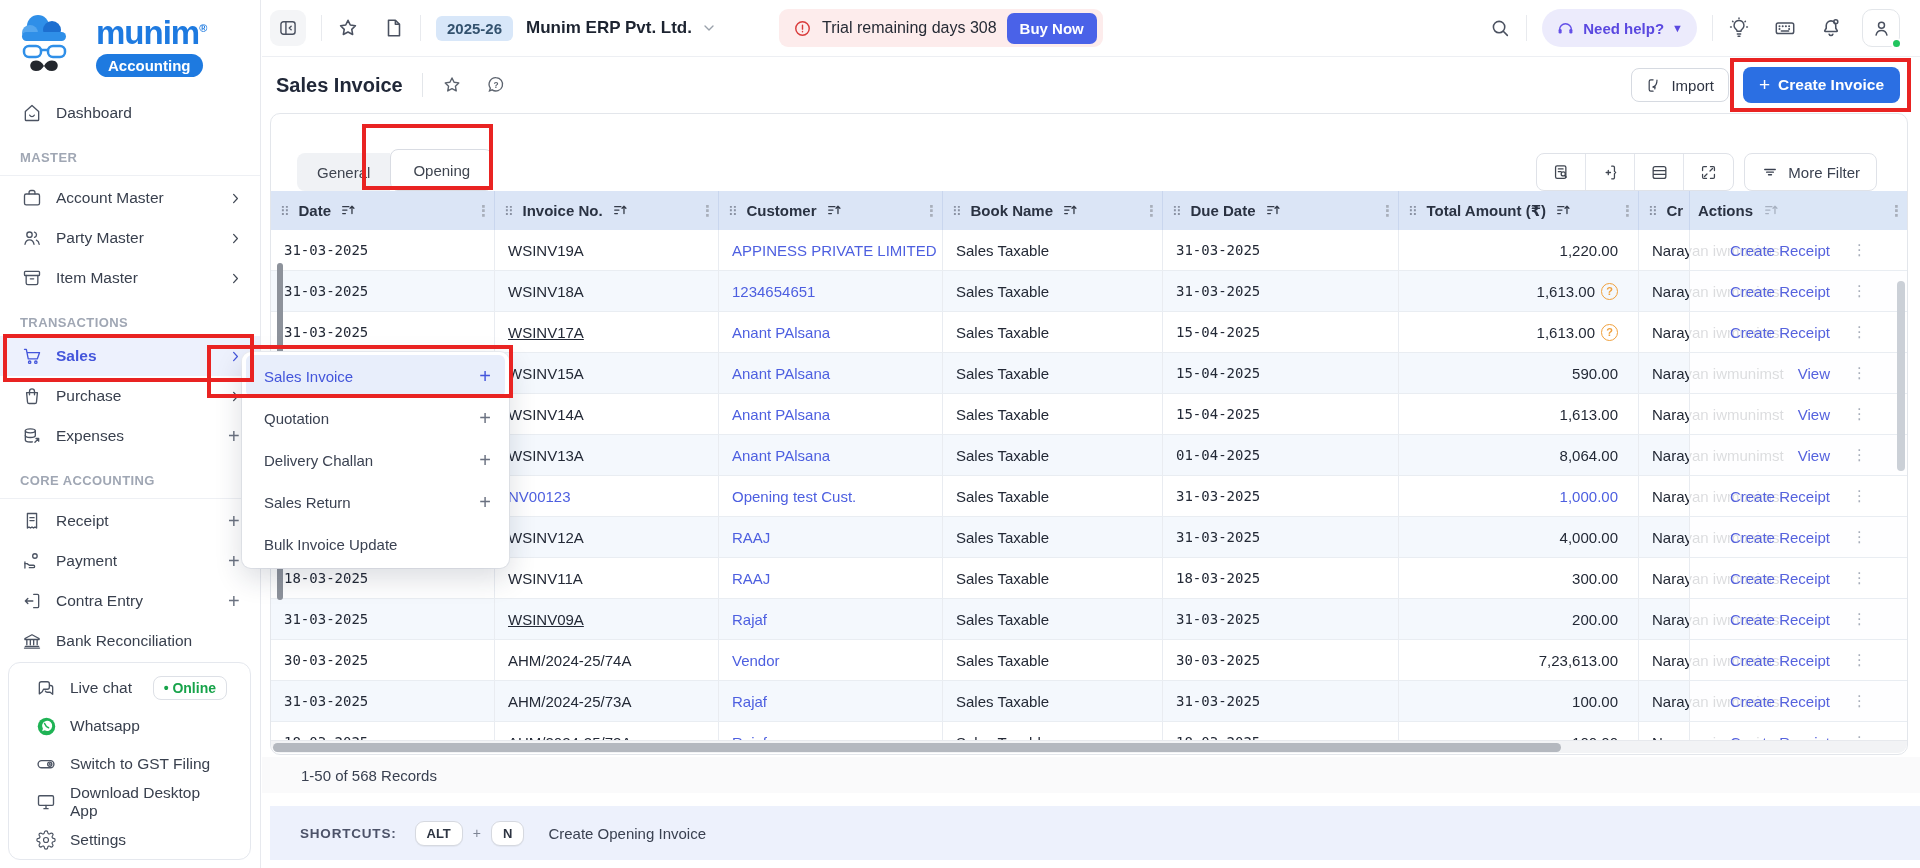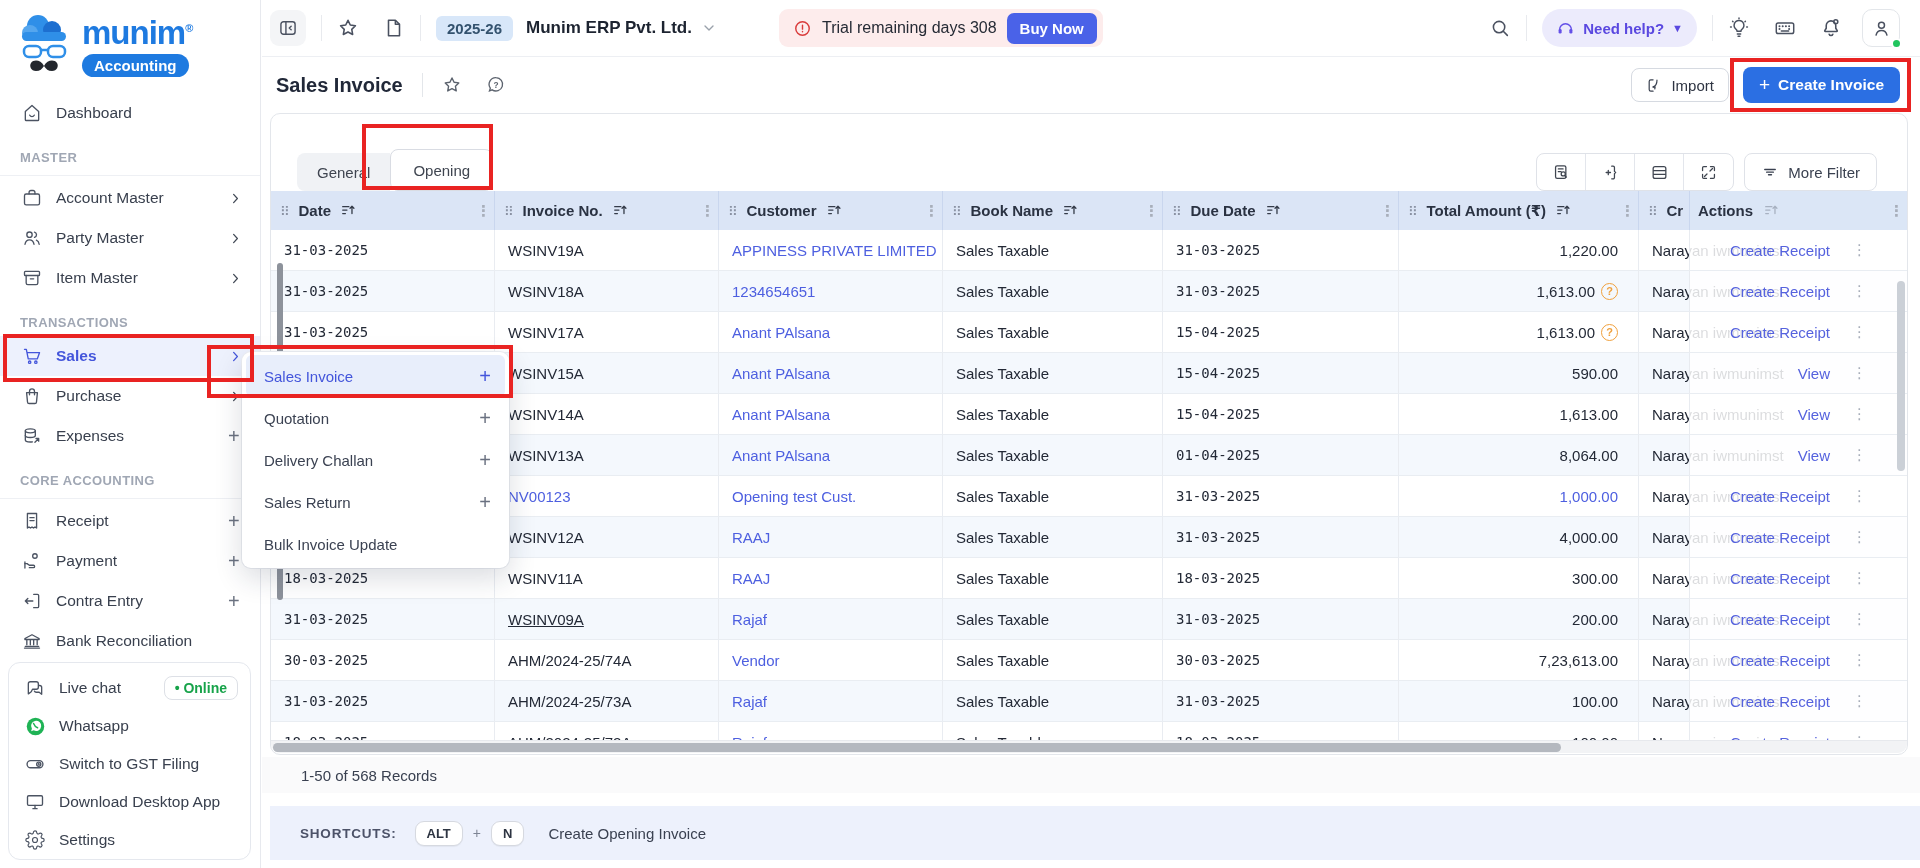--- a/index.html
+++ b/index.html
@@ -2,36 +2,36 @@
 <html><head>
 <meta charset="utf-8">
 <style>
   * { box-sizing: border-box; margin: 0; padding: 0; }
   html,body { width:1920px; height:868px; }
   body { font-family:"Liberation Sans","DejaVu Sans",sans-serif; background:#fff; color:#232936; overflow:hidden; }
   .stage { position:relative; width:1920px; height:868px; background:#fff; overflow:hidden; }
 
   
   .sidebar { position:absolute; left:0; top:0; width:261px; height:868px; background:#fff; border-right:1px solid #e7e9ee; z-index:10; }
-  .logo { display:flex; align-items:flex-start; gap:8px; padding:10px 10px 0 16px; height:93px; }
+  .logo { display:flex; align-items:flex-start; gap:22px; padding:10px 10px 0 16px; height:93px; }
   .logo-mark { width:58px; height:76px; flex:0 0 auto; }
   .logo-right { display:flex; flex-direction:column; padding-top:6px; }
   .logo-word { font-size:33px; font-weight:bold; color:#1e7ae0; letter-spacing:-1px; line-height:1; }
   .logo-reg { font-size:11px; color:#1e7ae0; vertical-align:super; font-weight:bold; }
   .logo-badge { margin-top:5px; background:#1e7ae0; color:#fff; font-size:15px; font-weight:bold; padding:3px 12px; border-radius:13px; align-self:flex-start; }
   .side-item { display:flex; align-items:center; height:40px; padding:0 16px 0 22px; gap:13px; cursor:pointer; font-size:15.5px; color:#39404e; }
   .side-item .s-ico { width:21px; height:21px; color:#4b5362; display:flex; align-items:center; }
   .side-item .s-label { flex:1; }
   .side-item .acc { color:#414855; width:16px; height:16px; display:flex; align-items:center; }
   .side-item .plus::before { content:"+"; font-size:20px; color:#6b7280; font-weight:400; }
   .side-item.active { background:#edf1fd; color:#4355db; font-weight:bold; }
   .side-item.active .s-ico, .side-item.active .acc { color:#4355db; }
   .side-section { height:38px; display:flex; align-items:center; padding:10px 16px 0 20px; font-size:13px; font-weight:bold; color:#a0a7b4; letter-spacing:.4px; }
   .side-divider { height:1px; background:#eef0f4; margin:4px 0 2px 0; }
-  .side-bottom { position:absolute; left:8px; right:9px; top:662px; height:198px; border:1px solid #e5e8ee; border-radius:12px; padding:6px 0; background:#fff; }
+  .side-bottom { position:absolute; left:8px; right:9px; top:662px; height:198px; border:1px solid #e5e8ee; border-radius:12px; padding:6px 11px; background:#fff; }
   .side-bottom .side-item { height:38px; padding:0 12px 0 16px; }
   .online-badge { border:1px solid #dde0e6; border-radius:8px; padding:3px 10px; color:#17a34a; font-size:14px; font-weight:bold; background:#fff; }
   .wa-ico svg { display:block; }
   .side-scroll-thumb { position:absolute; left:277px; top:263px; width:6px; height:337px; background:#8d929b; border-radius:3px; z-index:25; }
 
   
   .topbar { position:absolute; left:262px; top:0; width:1658px; height:57px; display:flex; align-items:center; border-bottom:1px solid #edeff3; background:#fff; padding:0 20px 0 8px; }
   .icon-btn { width:36px; height:36px; border-radius:9px; display:flex; align-items:center; justify-content:center; color:#4a5160; cursor:pointer; }
   .collapse-btn { background:#f4f5f7; }
   .tb-ico { width:22px; height:22px; color:#4a5160; display:flex; align-items:center; cursor:pointer; }
@@ -632,21 +632,21 @@
           </div>
           <div class="row-actions">
             <span class="act-link">Create Receipt</span>
             <span class="kebab" style="position: static; transform: none;"></span>
           </div>
         </div>
         <div class="trow">
           <div class="cell mono" style="width: 224px;">
             <span>31-03-2025</span>
           </div>
-          <div class="cell" style="width: 224px;">
+          <div class="cell" style="width: 224px; text-decoration: underline;">
             <span>WSINV17A</span>
           </div>
           <div class="cell link" style="width: 224px;">
             <span>Anant PAlsana</span>
           </div>
           <div class="cell" style="width: 220px;">
             <span>Sales Taxable</span>
           </div>
           <div class="cell mono" style="width: 236px;">
             <span>15-04-2025</span>

